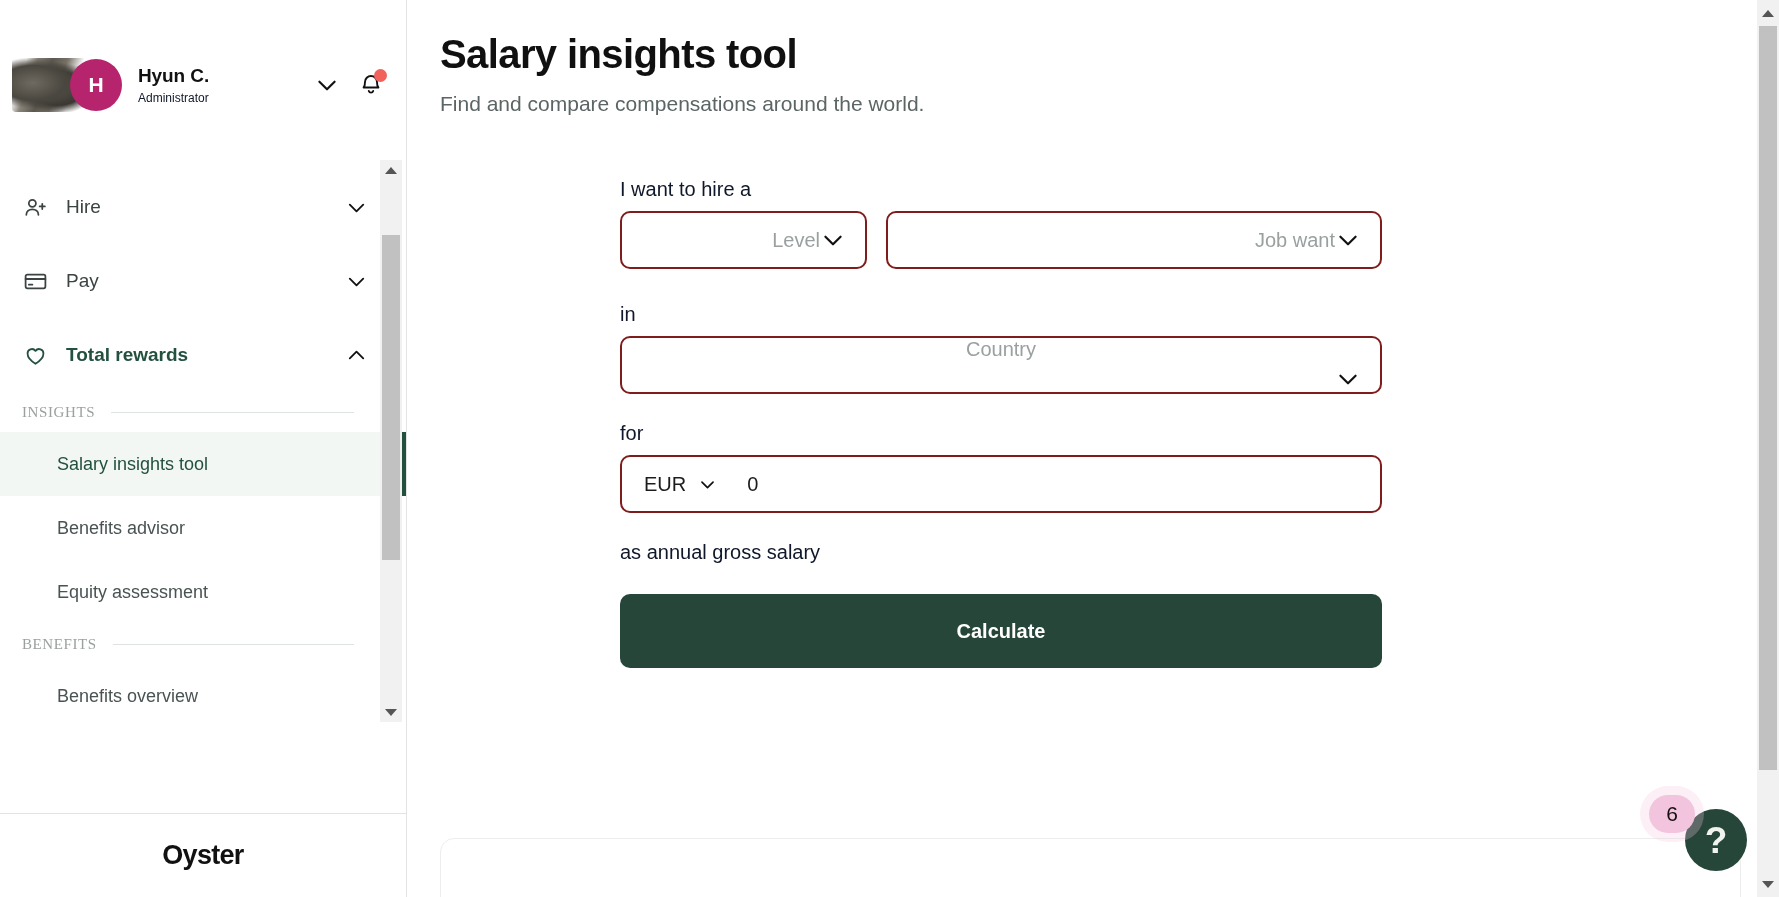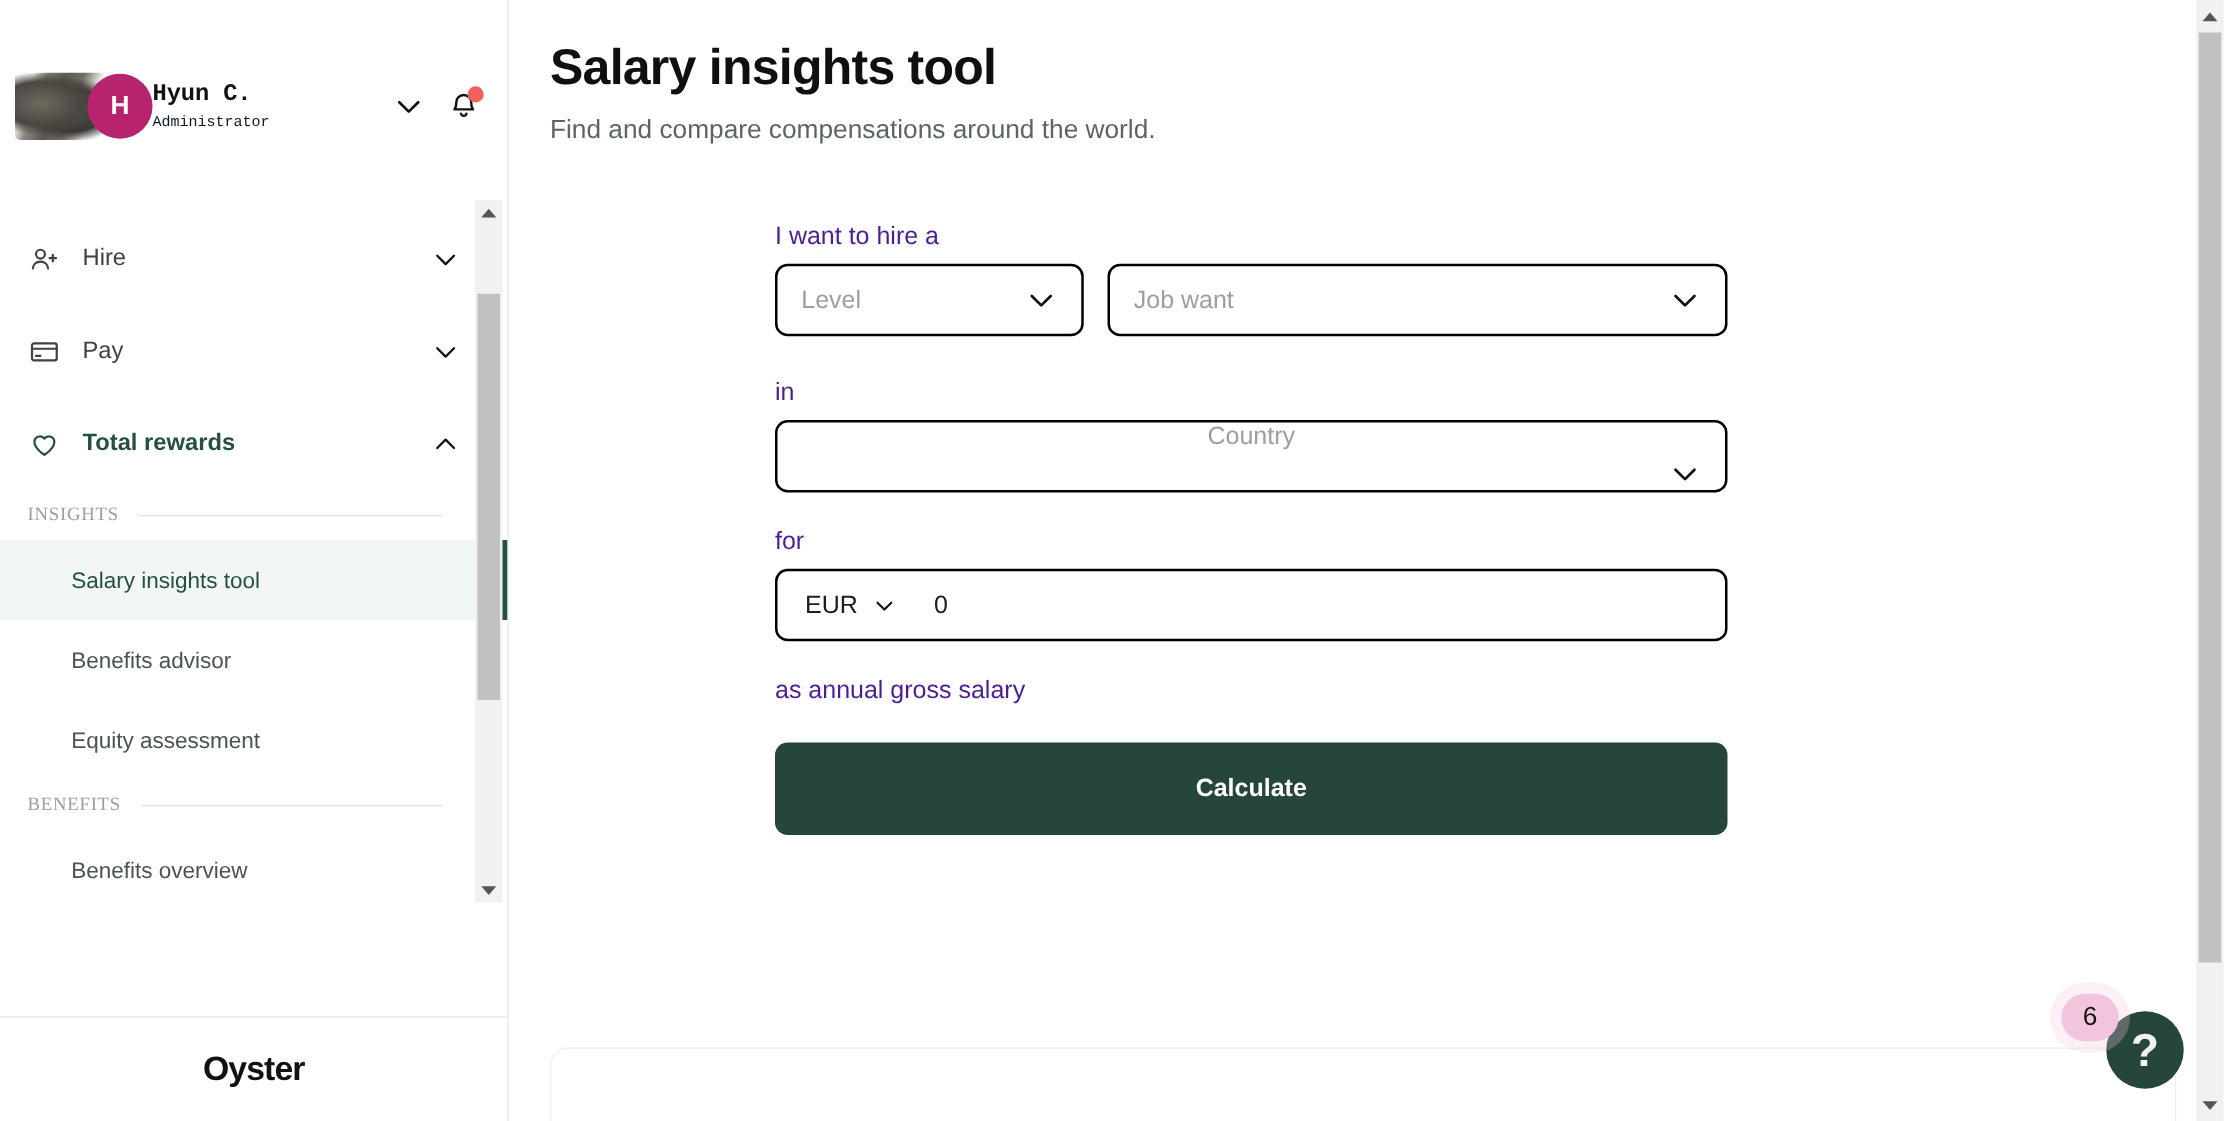--- a/index.html
+++ b/index.html
@@ -64,25 +64,25 @@
     font-weight: 600;
     display: flex;
     align-items: center;
     justify-content: center;
     flex: 0 0 52px;
     position: relative;
     z-index: 2;
   }
 
   .user-meta {
+    margin-left: 16px;
     display: flex;
     flex-direction: column;
     justify-content: center;
     line-height: 1.25;
-    font-family: Liberation Mono, monospace;
   }
   .user-name {
     font-size: 19px;
     font-weight: 700;
     color: #111111;
     letter-spacing: -0.1px;
   }
   .user-role {
     font-size: 12px;
     color: #0f172a;
@@ -282,38 +282,39 @@
     margin-top: 14px;
   }
 
   .form-wrap {
     margin-top: 62px;
     margin-left: 180px;
     width: 762px;
   }
   .form-label {
     font-size: 20px;
-    color: #4c1d95;
+    color: #0f172a;
     margin-bottom: 10px;
   }
   .row {
     display: flex;
     gap: 19px;
   }
   .field {
     height: 58px;
-    border: 2px solid #000000;
+    border: 2px solid #7f1d1d;
     border-radius: 10px;
     display: flex;
     align-items: center;
     padding: 0 19px;
     background: #ffffff;
     font-size: 20px;
     color: #9aa0a0;
     cursor: pointer;
+    text-align: right;
   }
   .field .fv { flex: 1 1 auto; }
   .field .chev { margin-left: auto; display: flex; align-items: center; }
   .field.level { width: 247px; flex: 0 0 247px; }
   .field.role { flex: 1 1 auto; }
   .field.country { width: 100%; flex-direction: column; }
   .field.salary {
     width: 100%;
     color: #1c1c1c;
     padding-left: 22px;

